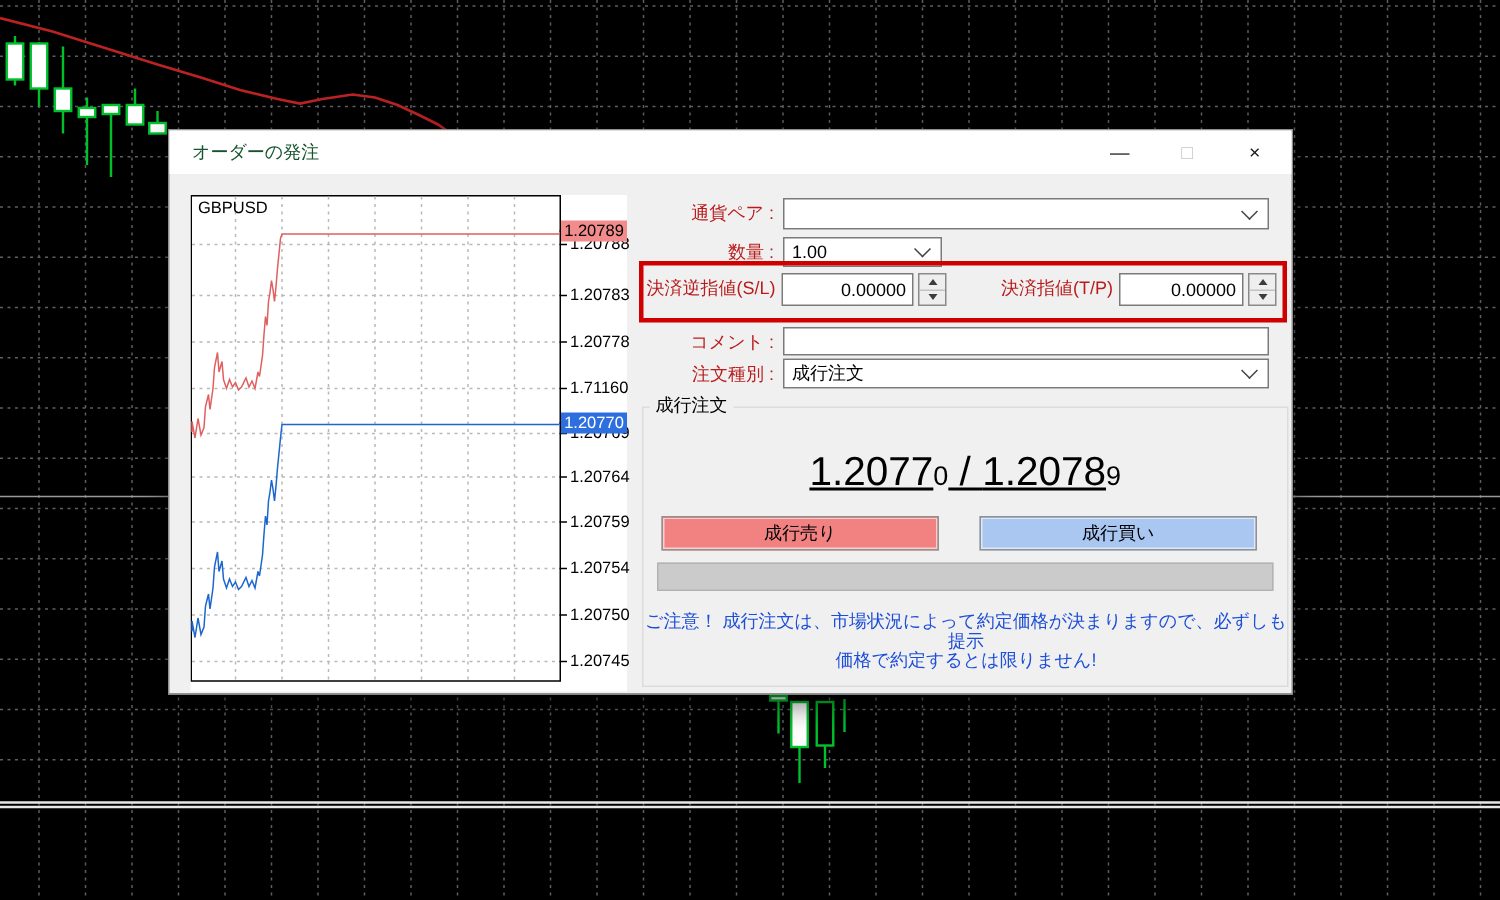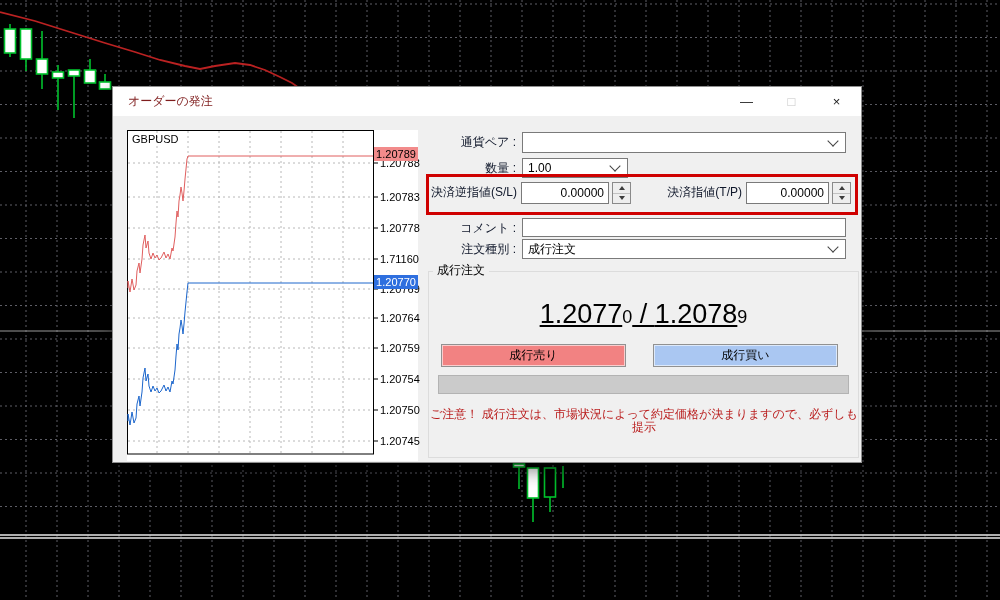--- a/index.html
+++ b/index.html
@@ -6,37 +6,37 @@
   body{width:1000px;height:600px;overflow:hidden;position:relative;
        font-family:"Liberation Sans",sans-serif;-webkit-font-smoothing:antialiased;}
   .stage{position:absolute;inset:0;width:1000px;height:600px;}
   #bg-svg{position:absolute;left:0;top:0;}
 
   
   .dialog{position:absolute;left:112px;top:86px;width:750px;height:377px;
           background:#f0f0f0;border:1px solid #8f8f8f;box-sizing:border-box;
           box-shadow:0 6px 18px rgba(0,0,0,.55);}
   .titlebar{position:absolute;left:0;top:0;width:100%;height:29px;background:#ffffff;}
-  .title{position:absolute;left:15px;top:0;line-height:29px;font-size:12px;color:#7f1d1d;}
+  .title{position:absolute;left:15px;top:0;line-height:29px;font-size:12px;color:#14532d;}
   .winbtns{position:absolute;right:2px;top:0;height:29px;display:flex;}
   .wbtn{width:45px;height:29px;text-align:center;line-height:29px;font-size:13px;color:#1a1a1a;}
   .wbtn.disabled{color:#c6c6c6;}
 
   
   .tickpanel{position:absolute;left:14px;top:43px;width:291px;height:331px;background:#fff;}
   #tick-svg{position:absolute;left:0;top:0;}
   .ticksym{position:absolute;left:5px;top:3px;font-size:11px;color:#000;}
   .scale-label{position:absolute;left:253px;width:40px;font-size:11px;color:#000;line-height:12px;}
   .tag{position:absolute;left:247px;width:44px;height:14px;font-size:11px;line-height:14px;
        text-align:center;z-index:3;}
   .tag.ask{background:#f28b8b;color:#000;}
   .tag.bid{background:#2e6fdf;color:#fff;}
 
   
-  .lbl{position:absolute;height:21px;line-height:21px;font-size:12px;color:#0f172a;text-align:right;}
+  .lbl{position:absolute;height:21px;line-height:21px;font-size:12px;color:#b91c1c;text-align:right;}
   .l-symbol{left:230px;top:45px;width:173px;}
   .l-volume{left:230px;top:71px;width:173px;}
   .l-sl{left:216px;top:95px;width:188px;}
   .l-tp{left:455px;top:95px;width:174px;}
   .l-comment{left:230px;top:131px;width:173px;}
   .l-ordertype{left:230px;top:152px;width:173px;}
 
   .cmb{position:absolute;background:#fff;border:1px solid #7a7a7a;box-sizing:border-box;
        font-size:12px;color:#000;}
   .cmb-text{position:absolute;left:5px;top:50%;transform:translateY(-50%);white-space:nowrap;}
@@ -81,21 +81,21 @@
        border:1px solid #919191;box-sizing:border-box;
        box-shadow:inset 0 0 0 1px rgba(255,255,255,.6);
        font-family:"Liberation Sans",sans-serif;cursor:pointer;}
   .btn.sell{left:328px;top:257px;width:185px;background:#f28282;}
   .btn.buy{left:540px;top:257px;width:185px;background:#aac7f2;}
 
   .progress{position:absolute;left:325px;top:288px;width:411px;height:19px;background:#cbcbcb;
             border:1px solid #b3b3b3;box-sizing:border-box;}
 
   .note{position:absolute;left:317px;top:321px;width:428px;text-align:center;
-        font-size:12px;line-height:13px;color:#b91c1c;}
+        font-size:12px;line-height:13px;color:#1d4ed8;}
 </style>
 </head>
 <body>
 
 <div class="stage">
 
   <svg id="bg-svg" width="1000" height="600">
       <rect x="0" y="0" width="1000" height="600" fill="#000"></rect>
       <line x1="26" y1="0" x2="26" y2="600" stroke="#5e5e66" stroke-width="1" stroke-dasharray="2,3"></line>
       <line x1="57" y1="0" x2="57" y2="600" stroke="#5e5e66" stroke-width="1" stroke-dasharray="2,3"></line>
@@ -284,16 +284,17 @@
 
     <div class="price"><span class="big">1.2077</span><span class="sm">0</span><span class="big"> / </span><span class="big">1.2078</span><span class="sm">9</span></div>
 
     <button class="btn buy">成行買い</button>
     <button class="btn sell">成行売り</button>
 
     <div class="progress"></div>
 
     <div class="note">
       <span>ご注意！ 成行注文は、市場状況によって約定価格が決まりますので、必ずしも提示</span><br>
+      <span>価格で約定するとは限りません!</span>
     </div>
 
   </div>
 </div>
 
 </body></html>

